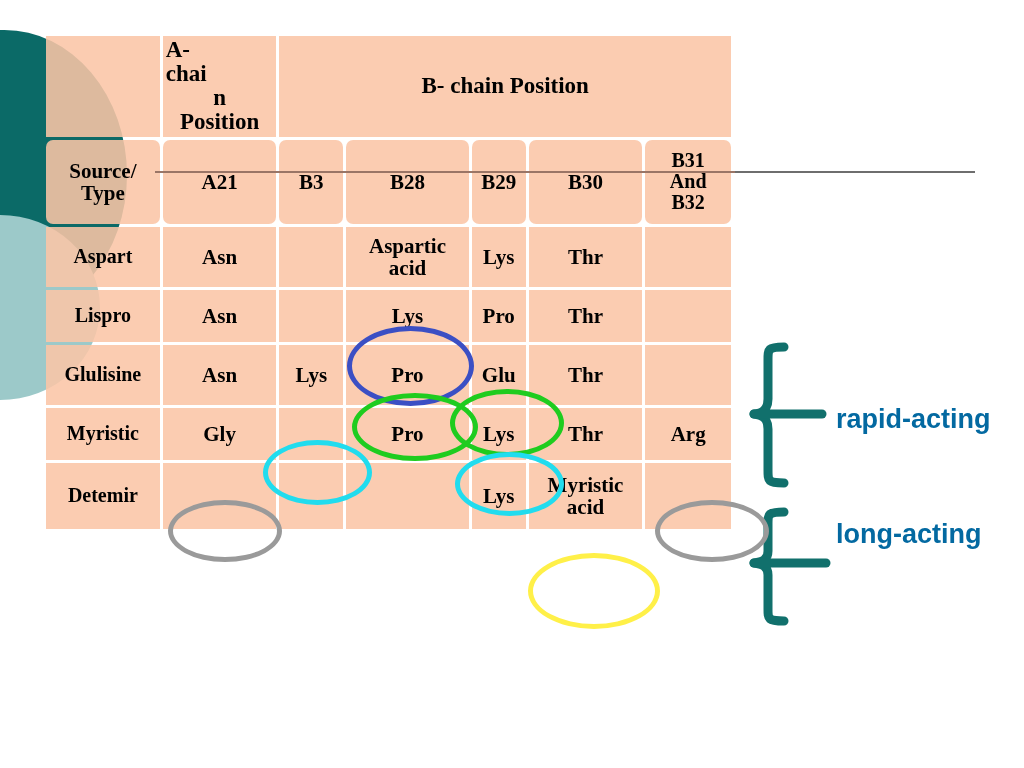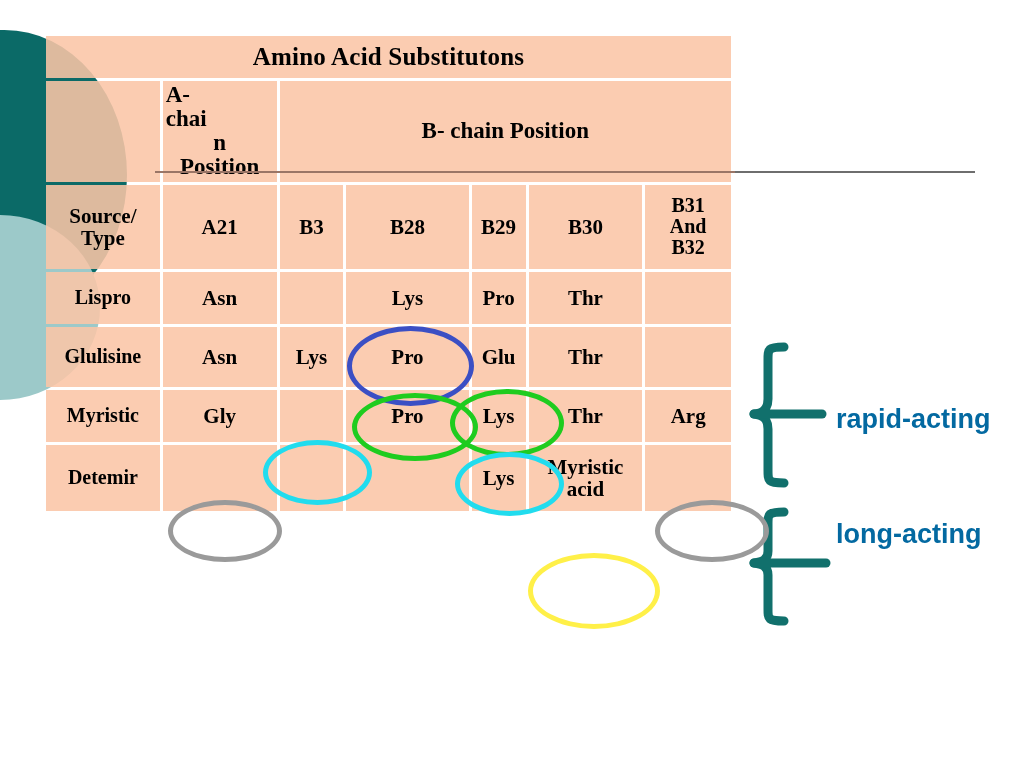--- a/index.html
+++ b/index.html
@@ -74,20 +74,21 @@
   }
   .a-chain-cell .l1 { display:block; text-align:left; }
   .a-chain-cell .l2 { display:block; text-align:left; }
   .a-chain-cell .l3 { display:block; text-align:center; }
   .a-chain-cell .l4 { display:block; text-align:center;font-family:Liberation Serif, serif; }
 
   
   .col-head-cell {
     font-size: 21px;
     height: 80px;
+    border-radius: 7px;
   }
   .col-head-cell.multi {
     text-align: left;
     padding-left: 14px;
     font-size: 20px;
   }
 
   
   .row-label-cell { font-size: 20px; }
   .data-cell { font-size: 21px; }
@@ -177,23 +178,20 @@
   <colgroup>
     <col class="c-source">
       <col class="c-a21">
       <col class="c-b3">
       <col class="c-b28">
     <col class="c-b29">
       <col class="c-b30">
       <col class="c-b31">
   </colgroup>
   <tbody>
-    <tr>
-      <td class="title-cell" colspan="7">Amino Acid Substitutons</td>
-    </tr>
 
     <tr>
       <td></td>
       <td class="group-head-cell a-chain-cell">
         <span class="l1">A-</span>
         <span class="l2">chai</span>
         <span class="l3">n</span>
         <span class="l4">Position</span>
       </td>
       <td class="group-head-cell" colspan="5">B- chain Position</td>
@@ -210,20 +208,29 @@
       <td class="col-head-cell">B29</td>
       <td class="col-head-cell">B30</td>
       <td class="col-head-cell multi">
         <span>B31</span><br>
         <span>And</span><br>
         <span>B32</span>
       </td>
     </tr>
 
 
+    <tr class="data-row row-tall">
+      <td class="row-label-cell">Aspart</td>
+      <td class="data-cell">Asn</td>
+      <td class="data-cell"></td>
+      <td class="data-cell">Aspartic acid</td>
+      <td class="data-cell">Lys</td>
+      <td class="data-cell">Thr</td>
+      <td class="data-cell"></td>
+    </tr>
 
     <tr class="data-row">
       <td class="row-label-cell">Lispro</td>
       <td class="data-cell">Asn</td>
       <td class="data-cell"></td>
       <td class="data-cell">Lys</td>
       <td class="data-cell">Pro</td>
       <td class="data-cell">Thr</td>
       <td class="data-cell"></td>
     </tr>

